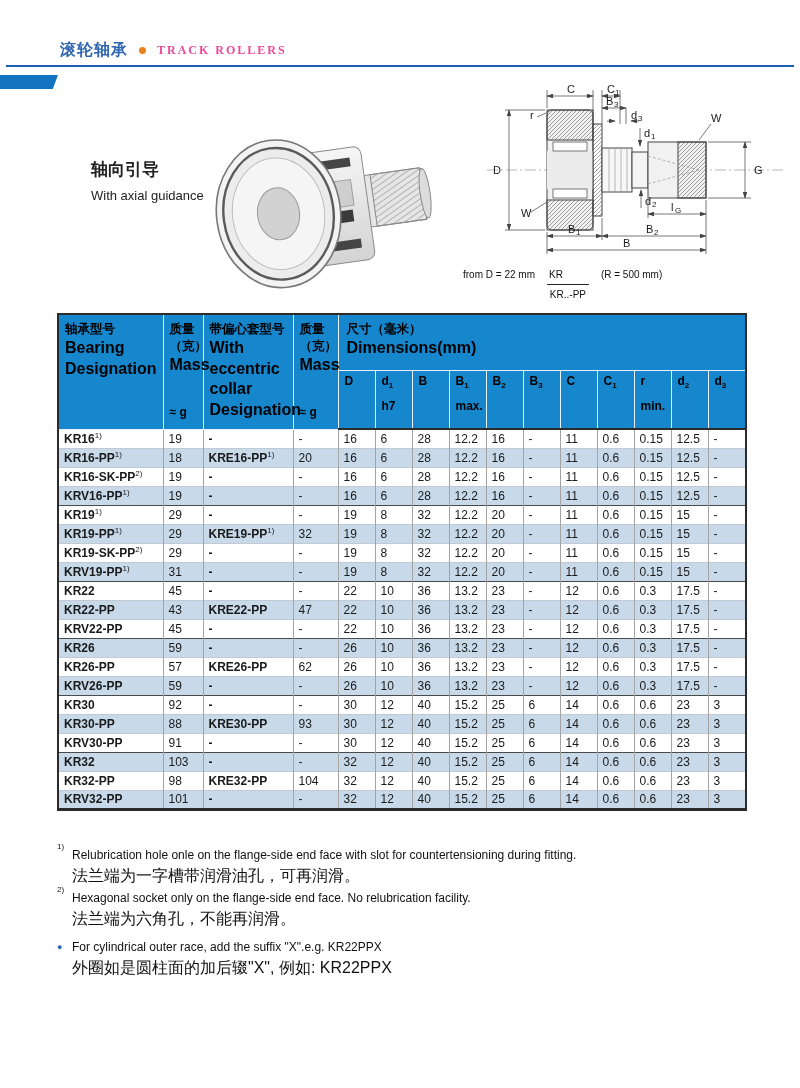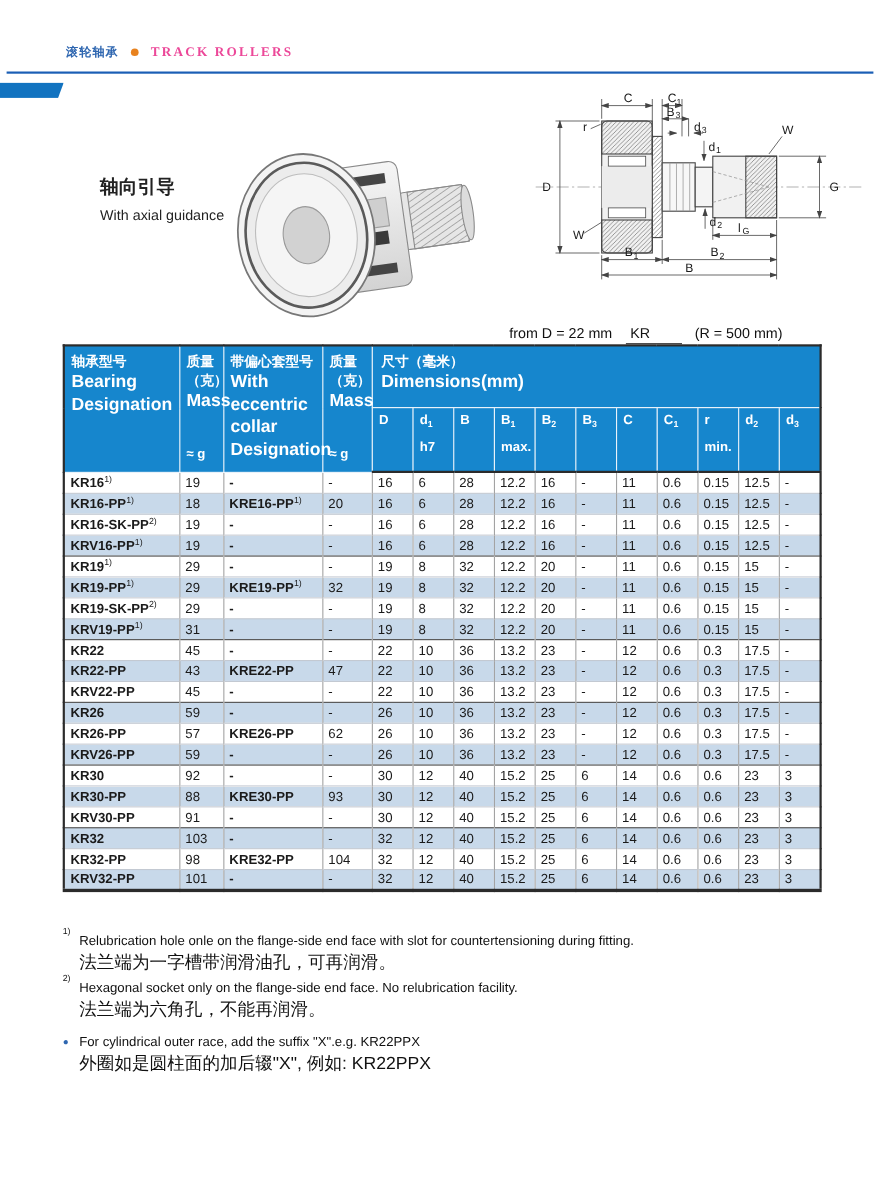--- a/index.html
+++ b/index.html
@@ -4,52 +4,52 @@
 <style>
   * { margin:0; padding:0; box-sizing:border-box; }
   html,body { background:#fff; }
   .page {
     position:relative; width:800px; height:1088px; background:#ffffff;
     font-family:"Liberation Sans", sans-serif; color:#1a1a1a; overflow:hidden;
   }
 
   
   .brandrow { position:absolute; left:60px; top:40px; display:flex; align-items:center; gap:11px; }
-  .brand-zh { font-size:11px; font-weight:bold; color:#2e66b0; letter-spacing:1px; }
+  .brand-zh { font-size:16px; font-weight:bold; color:#2e66b0; letter-spacing:1px; }
   .brand-dot { width:7px; height:7px; border-radius:50%; background:#e8821e; }
   .brand-en { font-family:"Liberation Serif", serif; font-size:12px; font-weight:bold;
               color:#ec4899; letter-spacing:2px; }
   .rule { position:absolute; left:6px; right:6px; top:65px; height:2px; background:#1b5eb5; }
   .corner { position:absolute; left:0; top:75px; width:58px; height:14px; background:#1273c0;
             clip-path:polygon(0 0,100% 0,91% 100%,0 100%); }
 
   
   .intro { position:absolute; left:64px; top:158px;margin-left:27px; }
   .intro-zh { font-size:17px; font-weight:bold; color:#222; margin-bottom:7px; }
   .intro-en { font-size:13px; color:#222; }
 
   
   .photo { position:absolute; left:198px; top:116px; width:272px; height:180px; }
   .tdraw { position:absolute; left:483px; top:84px; width:312px; height:182px; }
   .dimlab { font-size:11px; fill:#1a1a1a; }
   .dimsub { font-size:8px; fill:#1a1a1a; }
 
   
   .formula { position:absolute; left:463px; top:266px; display:flex; align-items:flex-start;
-             font-size:13px; color:#111; line-height:17px;margin-top:28px; }
+             font-size:10px; color:#111; line-height:17px; }
   .frac { display:inline-block; margin-left:12px;text-align:center; }
   .frac .num { display:block; border-bottom:1.4px solid #222; padding:0 26px 1px 2px; }
   .frac .den { display:block; padding:1px 2px 0 2px; }
   .fsuffix { margin-left:12px; }
 
   
   .tablewrap { position:absolute; left:57px; top:313px; width:688px; }
   table { border-collapse:collapse; table-layout:fixed; width:688px;
           border:2px solid #2b2b2b; border-bottom:3px solid #2b2b2b; }
-  thead th { background:#1686cd; color:#ffffff; text-align:left; vertical-align:top;
+  thead th { background:#1686cd; color:#000000; text-align:left; vertical-align:top;
              border:1px solid #e9f2fa; font-weight:bold; }
   th.h1 { height:115px; padding:6px 2px 0 6px; }
   th.hdims { padding:6px 2px 0 8px; }
   .thz { font-size:12.5px; line-height:1.35; display:block; }
   .the { font-size:16px; line-height:1.3; display:block; }
   .hcell { display:flex; flex-direction:column; height:103px; }
   .hcell .unit { margin-top:auto; padding-bottom:3px; font-size:12px; }
   tr.subrow th { border-bottom:2px solid #2b2b2b; }
   .subcell { display:flex; flex-direction:column; justify-content:space-between;
              height:45px; padding:3px 0 3px 6px; font-size:12px; }

